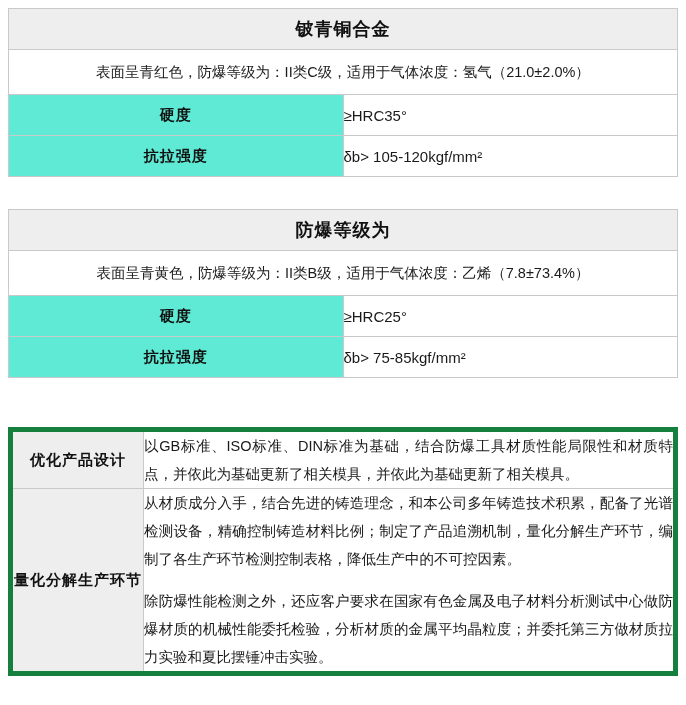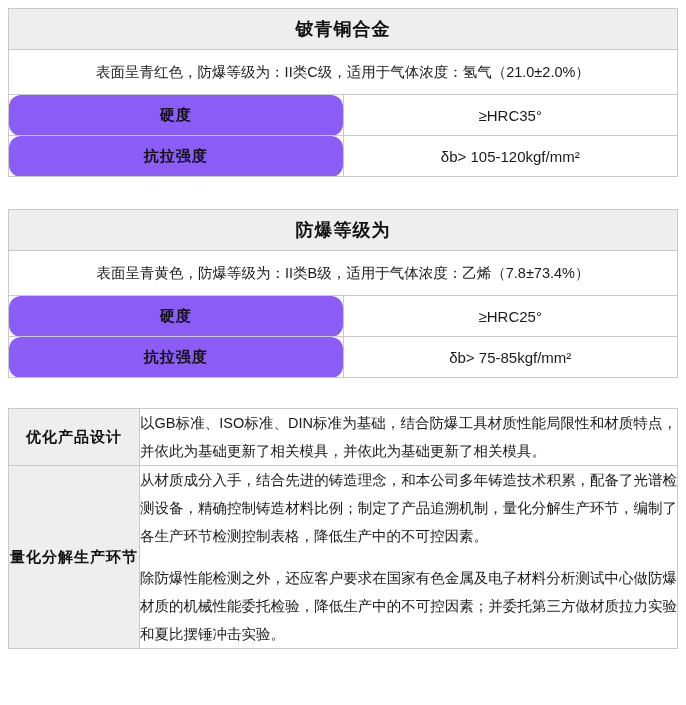--- a/index.html
+++ b/index.html
@@ -43,49 +43,49 @@
     color: #111;
   }
   .desc-cell {
     text-align: center;
     font-size: 14.5px;
     height: 44px;
     color: #1a1a1a;
     padding: 0 10px;
   }
   .label-cell {
-    background: #8b5cf6;
+    background: #5eead4;
     text-align: center;
     font-weight: bold;
     font-size: 15px;
     width: 118px;
     height: 40px;
     color: #111;
     letter-spacing: 1px;
-    border-radius: 12px;
   }
   .value-cell {
-    text-align: center;
+    text-align: left;
     font-size: 15px;
     height: 40px;
     color: #1a1a1a;
   }
   .gap {
     height: 32px;
   }
   .gap-small {
     height: 30px;
   }
   
   table.opt {
     width: 670px;
     border-collapse: collapse;
     table-layout: fixed;
-    border: 1px solid #15803d;
+    border: 5px solid #15803d;
     background: #ffffff;
+    margin-top: 19px;
   }
   table.opt td {
     border: 1px solid #c9c9c9;
     padding: 0;
     vertical-align: middle;
   }
   .opt-label {
     background: #eeeeee;
     width: 130px;
     text-align: center;
@@ -161,19 +161,19 @@
         <tr>
       <td class="opt-label">优化产品设计</td>
       <td class="opt-text">
         <p>以GB标准、ISO标准、DIN标准为基础，结合防爆工具材质性能局限性和材质特点，并依此为基础更新了相关模具，并依此为基础更新了相关模具。</p>
       </td>
     </tr>
     <tr>
       <td class="opt-label">量化分解生产环节</td>
       <td class="opt-text">
         <p>从材质成分入手，结合先进的铸造理念，和本公司多年铸造技术积累，配备了光谱检测设备，精确控制铸造材料比例；制定了产品追溯机制，量化分解生产环节，编制了各生产环节检测控制表格，降低生产中的不可控因素。</p>
-        <p>除防爆性能检测之外，还应客户要求在国家有色金属及电子材料分析测试中心做防爆材质的机械性能委托检验，降低生产中的不可控因素；并委托第三方做材质拉力实验和夏比摆锤冲击实验。</p>
+        <p>除防爆性能检测之外，还应客户要求在国家有色金属及电子材料分析测试中心做防爆材质的机械性能委托检验，分析材质的金属平均晶粒度；并委托第三方做材质拉力实验和夏比摆锤冲击实验。</p>
       </td>
     </tr>
   </tbody>
     </table>
 
 </div>
 
 </body></html>

